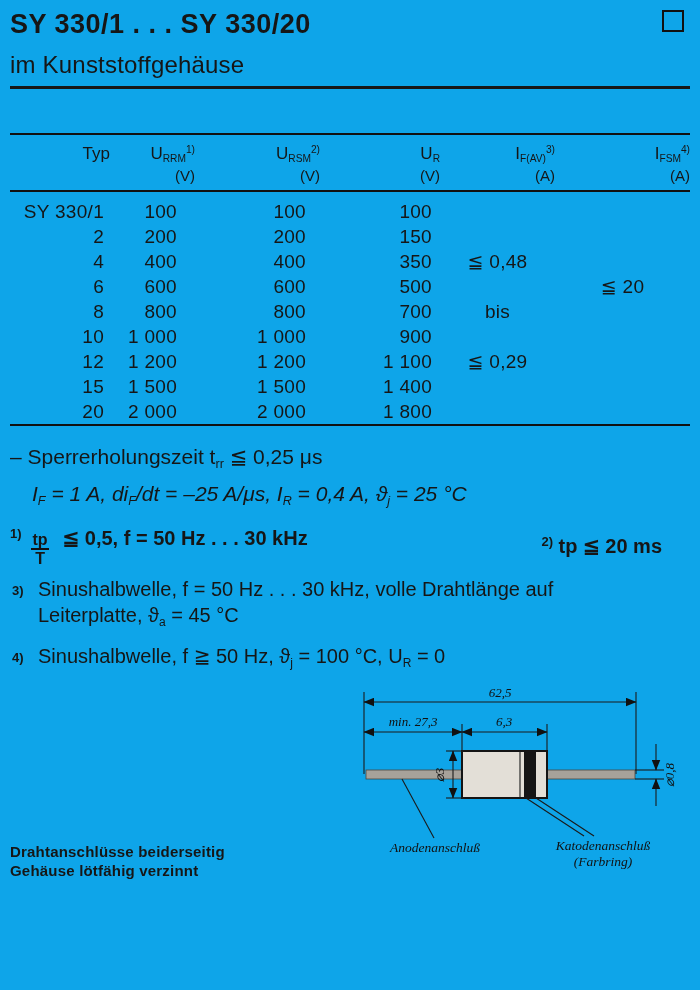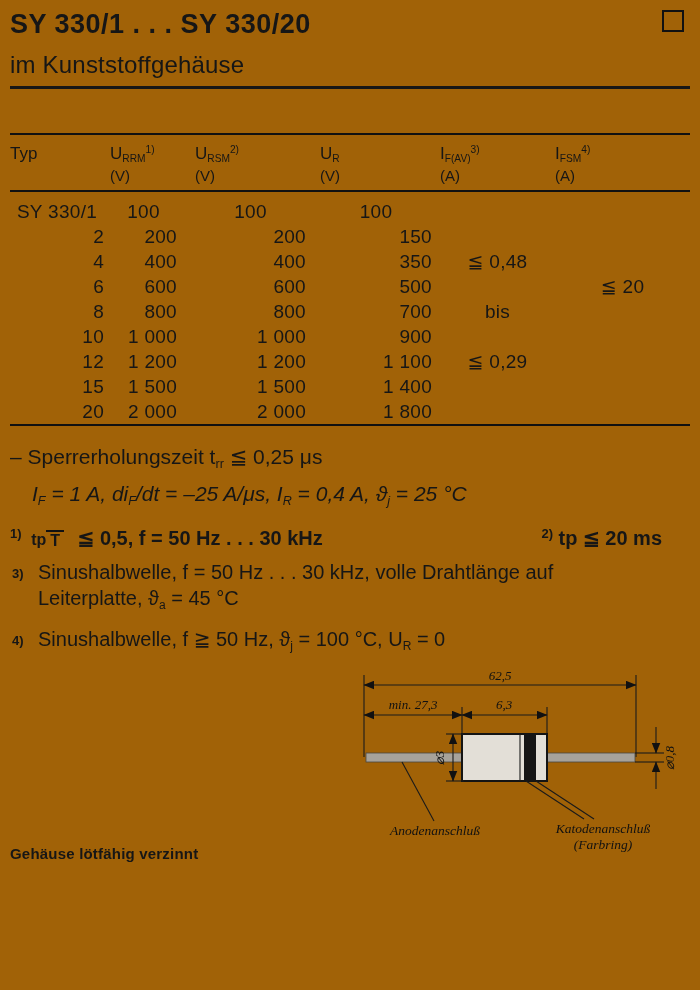--- a/index.html
+++ b/index.html
@@ -1,51 +1,51 @@
 <!DOCTYPE html>
 <html><head>
 <meta charset="utf-8">
 <style>
   html,body{margin:0;padding:0;background:#e9e6df;}
   .page{
     width:700px;height:990px;position:relative;box-sizing:border-box;
-    background:#a16207;color:#161616;overflow:hidden;
+    background:#0ea5e9;color:#161616;overflow:hidden;
     padding:8px 10px 0 10px;
     font-family:"Liberation Sans",sans-serif;
   }
   
   .title{font-size:27px;font-weight:bold;letter-spacing:.5px;line-height:32px;}
   .corner-box{position:absolute;top:10px;right:16px;width:18px;height:18px;border:2.5px solid #111;}
   .subtitle{font-size:24px;line-height:30px;margin-top:10px;letter-spacing:.2px;}
   .rule{height:3px;background:#171717;margin-top:6px;}
   
   table.spec{border-collapse:collapse;width:680px;margin-top:44px;
     border-top:2.5px solid #111;border-bottom:2.5px solid #111;table-layout:fixed;}
   thead tr{border-bottom:2px solid #111;}
-  th{font-weight:normal;font-size:17px;text-align:left;vertical-align:top;padding:9px 0 6px 0;}
+  th{font-weight:normal;font-size:17px;text-align:right;vertical-align:top;padding:9px 0 6px 0;}
   th .unit{font-size:15px;margin-top:3px;}
   sub{font-size:.6em;vertical-align:-.3em;letter-spacing:0;}
   sup{font-size:.6em;vertical-align:.55em;}
   tbody td{font-size:19px;height:25px;padding:0;letter-spacing:.3px;white-space:nowrap;}
-  tbody tr:first-child td{padding-top:7px;text-align:center;}
+  tbody tr:first-child td{padding-top:7px;}
   td.c-typ{text-align:right;padding-right:6px;}
   td.c-num{text-align:right;}
   tbody td:nth-child(2){padding-right:18px;}
   tbody td:nth-child(3){padding-right:14px;}
   tbody td:nth-child(4){padding-right:8px;}
   td.c-mid{text-align:center;font-size:19px;}
   
   .notes{margin-top:16px;font-size:21px;}
   .note{line-height:29px;white-space:nowrap;}
   .note.indent{padding-left:22px;font-style:italic;}
   .big-x{font-size:1.2em;}
   
   .fn-row{display:flex;align-items:center;margin-top:10px;font-size:20px;font-weight:bold;}
   .fn-marker{font-size:13px;font-weight:bold;}
-  .frac{display:inline-flex;align-items:center;font-size:16px;line-height:17px;margin:0 8px 0 4px;}
+  .frac{display:inline-flex;flex-direction:column;align-items:center;font-size:16px;line-height:17px;margin:0 8px 0 4px;}
   .fr-bot{border-top:2px solid #111;padding:0 4px;}
   .fn2{margin-left:auto;margin-right:28px;}
   .fn{position:relative;padding-left:28px;font-size:20px;line-height:26px;margin-top:9px;}
   .fn .abs{position:absolute;left:2px;top:2px;}
   
   .bottom{display:flex;align-items:flex-end;margin-top:10px;width:680px;}
   .solder{width:300px;font-size:15px;font-weight:bold;line-height:19px;padding-bottom:4px;letter-spacing:.2px;}
   svg.pkg{display:block;margin-left:auto;}
   .thin{stroke:#1a1a1a;stroke-width:1.1;fill:none;}
   text.dim{font-family:"Liberation Serif",serif;font-style:italic;font-size:13px;fill:#111;}
@@ -207,20 +207,21 @@
 
   <div class="fn">
     <sup class="fn-marker abs">4)</sup>
     <div>
       <span>Sinushalbwelle, f ≧ 50 Hz, ϑ</span><sub>j</sub><span> = 100 °C, U</span><sub>R</sub><span> = 0</span>
     </div>
   </div>
 
   <div class="bottom">
     <div class="solder">
+      <div>Drahtanschlüsse beiderseitig</div>
       <div>Gehäuse lötfähig verzinnt</div>
     </div>
 
     <svg class="pkg" width="372" height="198" viewBox="0 0 372 198">
       <defs>
         <marker id="arr" viewBox="0 0 10 8" markerWidth="11" markerHeight="9" refX="9.5" refY="4" orient="auto-start-reverse" markerUnits="userSpaceOnUse">
           <path d="M0,0 L10,4 L0,8 Z" fill="#111"></path>
         </marker>
       </defs>
 

